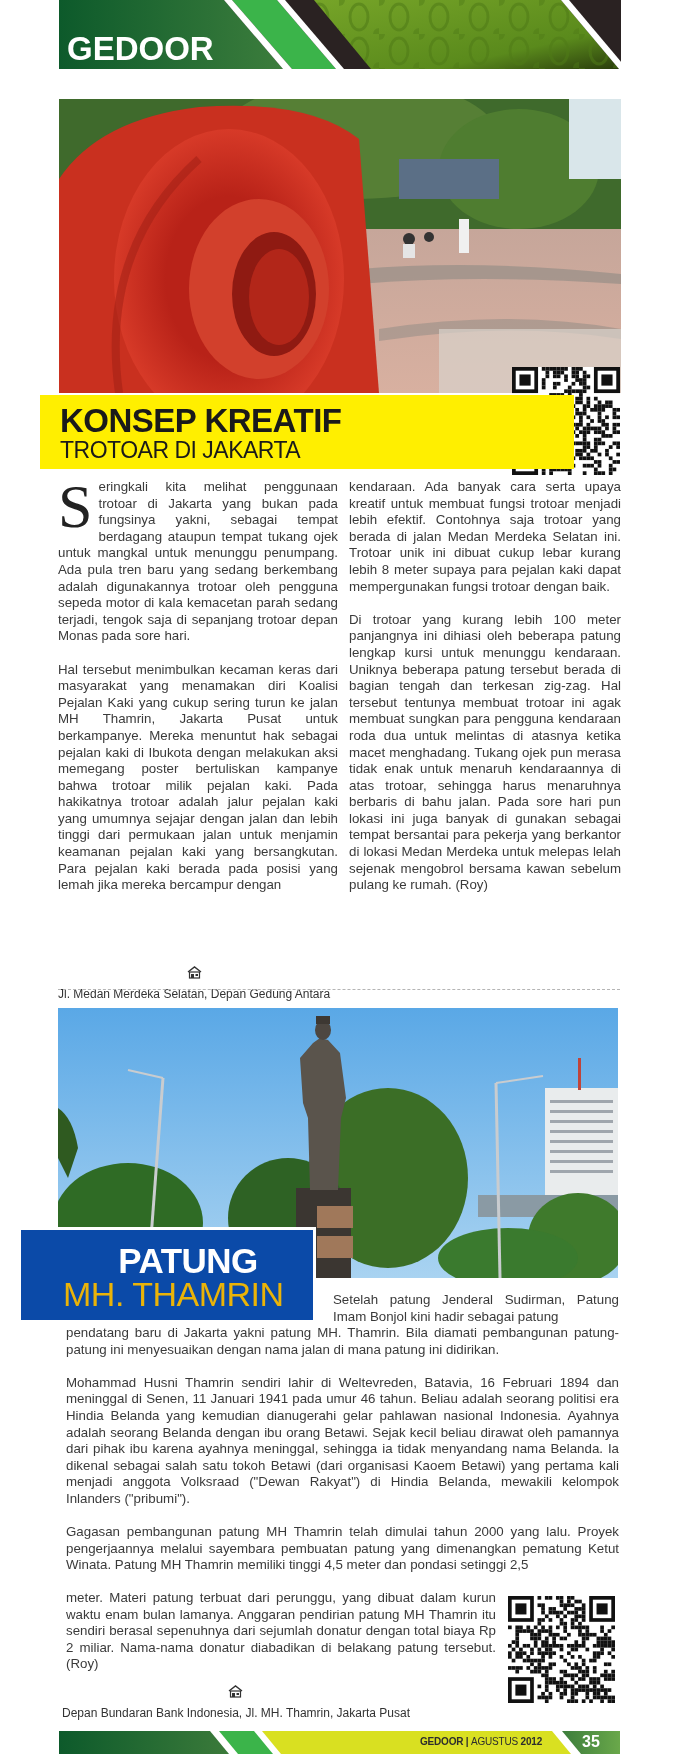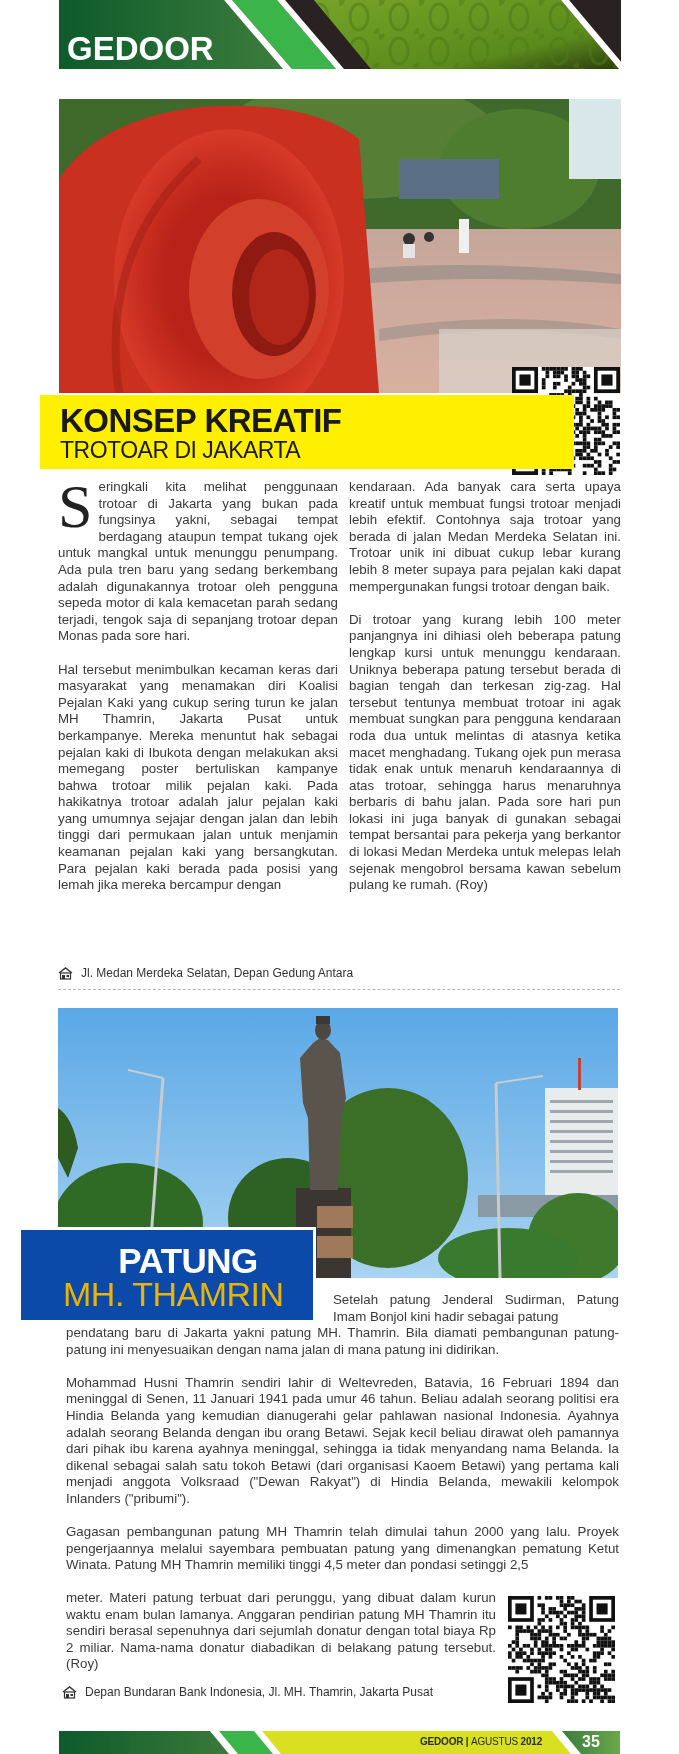--- a/index.html
+++ b/index.html
@@ -24,21 +24,21 @@
   .qr1 { left: 512px; top: 367px; width: 108px; height: 108px; }
   .qr2 { left: 507px; top: 1596px; width: 109px; height: 107px; }
 
   
   .col { position: absolute; font-size: 13.3px; line-height: 16.6px; text-align: justify; color: #3a3a3a; }
   .col p { margin-bottom: 16.6px; }
   .col1 { left: 58px; top: 479px; width: 280px; }
   .col2 { left: 349px; top: 479px; width: 272px; }
   .dropcap { float: left; font-family: "Liberation Serif", serif; font-size: 62px; line-height: 46px; margin: 4px 6px 0 0; color: #222; }
 
-  .loc { position: absolute; font-size: 12px; color: #333; display: flex; align-items: center; gap: 8px; }
+  .loc { position: absolute; font-size: 12px; color: #333; display: flex; align-items: center; gap: 8px; flex-direction: column; }
   .loc1 { left: 58px; top: 966px; }
   .loc2 { left: 62px; top: 1685px; }
   .loc svg { display: block; }
 
   .divider { position: absolute; left: 58px; top: 989px; width: 562px; border-top: 1px dashed #b5b5b5; }
 
   
   .photo2 { position: absolute; left: 58px; top: 1008px; width: 560px; height: 270px; overflow: hidden; }
 
   .title2 { position: absolute; left: 18px; top: 1227px; width: 298px; height: 96px; background: #0b4aa8; border: 3px solid #ffffff; padding: 14px 0 0 42px; }

